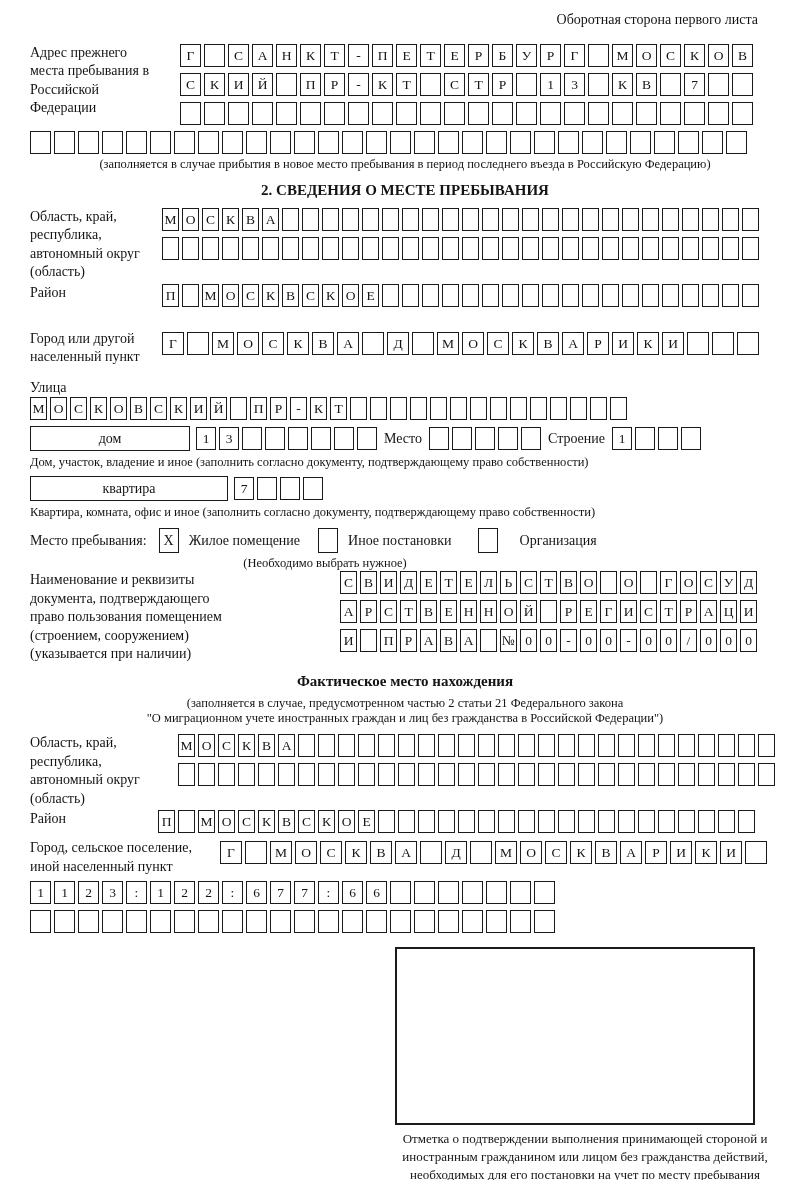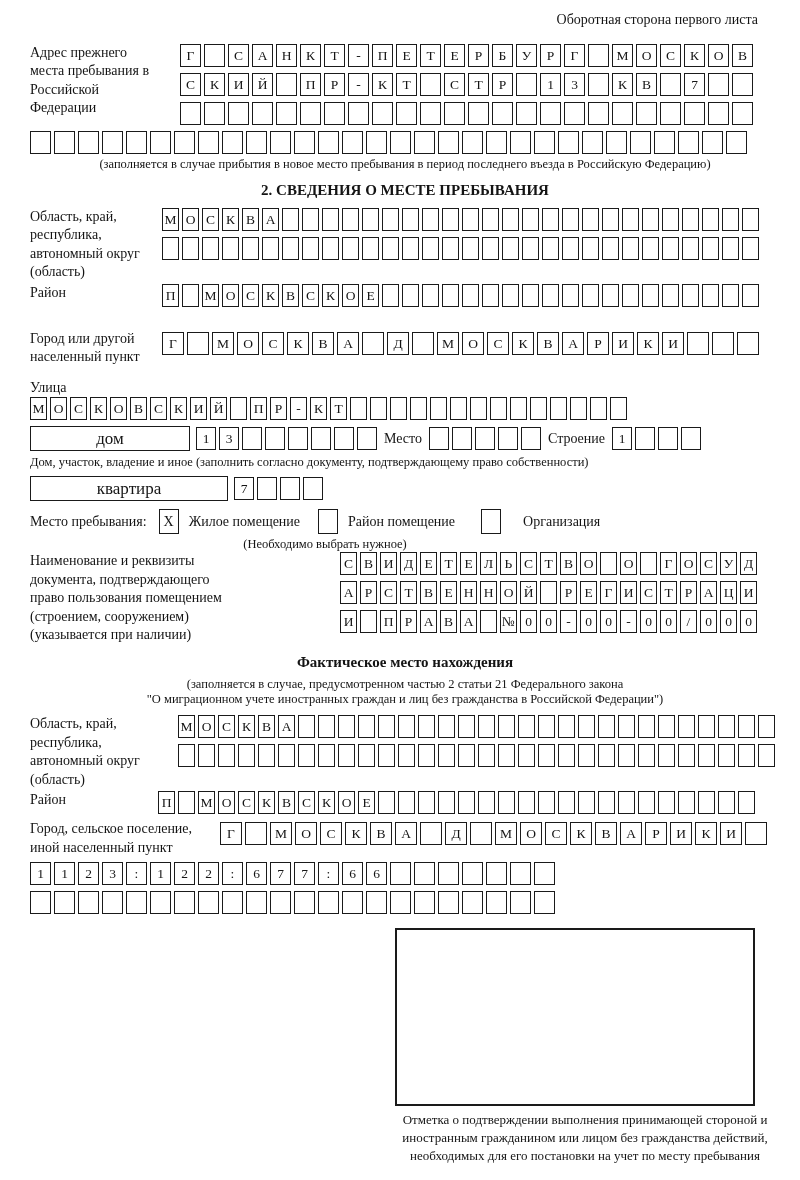--- a/index.html
+++ b/index.html
@@ -32,21 +32,21 @@
   .w128{width:128px;} .w128 .ltext{width:110px;}
   .w190{width:190px;} .w190 .ltext{width:168px;}
 
   .note{font-size:12.5px;}
   .center{text-align:center;}
   .sec-title{font-weight:bold;font-size:15px;text-align:center;margin:10px 0 9px 0;}
 
   .domrow{display:flex;align-items:center;margin-top:2px;}
   .widecell{
     box-sizing:border-box;border:1.8px solid #1a1a1a;height:25px;
-    display:flex;align-items:center;justify-content:center;font-size:17px;flex:none;background:#fff;
+    display:flex;align-items:center;justify-content:center;font-size:14px;flex:none;background:#fff;
   }
   .inline-label{font-size:14px;padding:0 7px;white-space:nowrap;}
 
   .mesto{display:flex;align-items:center;font-size:14px;margin-top:8px;}
   .checkcell{
     flex:none;box-sizing:border-box;width:20px;height:25px;border:1.6px solid #1a1a1a;
     display:flex;align-items:center;justify-content:center;font-size:14px;background:#fff;
   }
 
   .stamp-wrap{margin-left:355px;margin-top:4px;width:400px;}
@@ -393,27 +393,28 @@
 
   <div class="domrow" style="margin-top:6px;">
     <div class="widecell" style="width:198px;">квартира</div>
     <div class="boxrow" style="--bw:20px;margin-left:6px;">
         <span class="cell">7</span>
         <span class="cell"></span>
         <span class="cell"></span>
         <span class="cell"></span>
       </div>
   </div>
+  <div class="note" style="margin-top:4px;">Квартира, комната, офис и иное (заполнить согласно документу, подтверждающему право собственности)</div>
 
   <div class="mesto">
     <span>Место пребывания:</span>
     <span class="checkcell" style="margin-left:12px;">X</span>
     <span style="margin-left:10px;">Жилое помещение</span>
     <span class="checkcell" style="margin-left:18px;"></span>
-    <span style="margin-left:10px;">Район помещение</span>
+    <span style="margin-left:10px;">Иное постановки</span>
     <span class="checkcell" style="margin-left:26px;"></span>
     <span style="margin-left:22px;">Организация</span>
   </div>
   <div class="note" style="margin-top:3px;text-align:center;margin-right:160px;">(Необходимо выбрать нужное)</div>
 
   <div class="field" style="min-height:96px;">
     <div class="flabel w310">
       <div class="ltext">Наименование и реквизиты документа, подтверждающего право пользования помещением (строением, сооружением) (указывается при наличии)</div>
     </div>
     <div class="rows">

